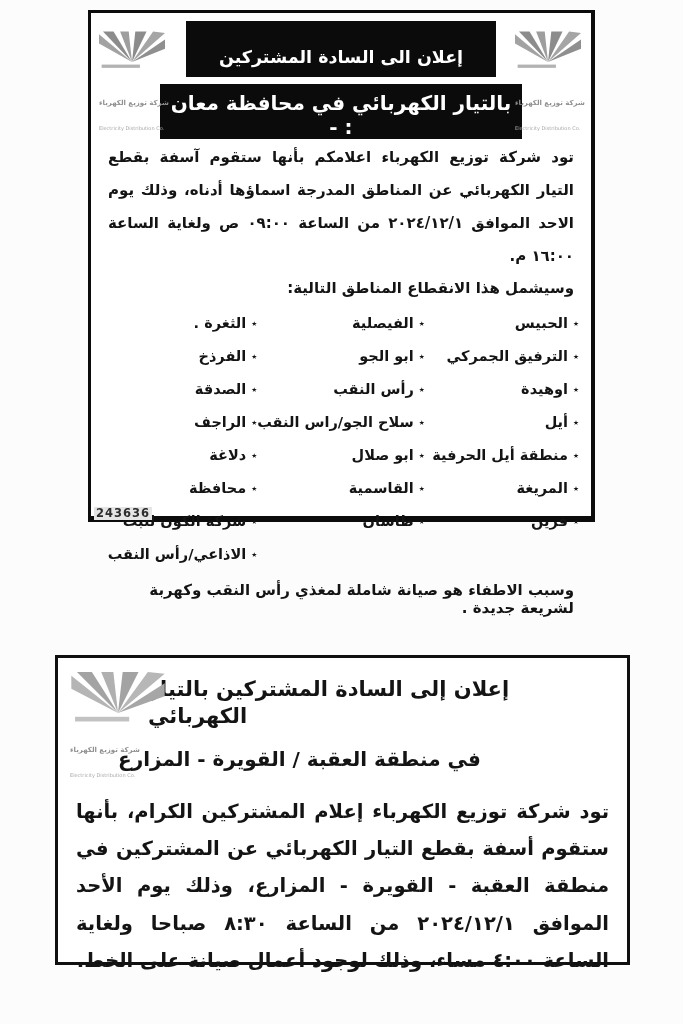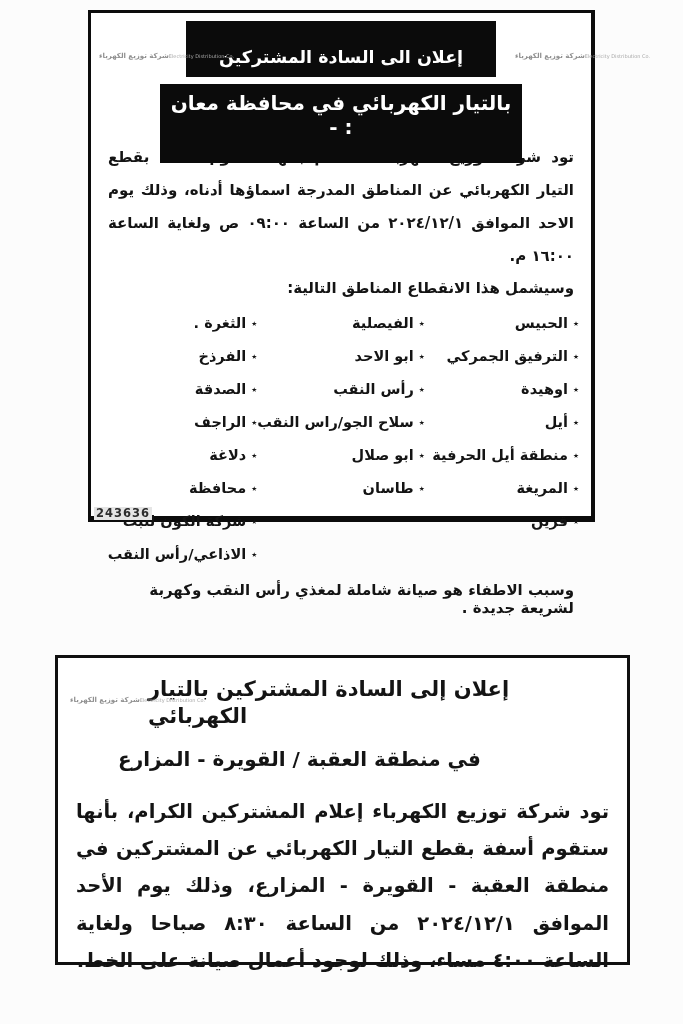--- a/index.html
+++ b/index.html
@@ -13,33 +13,33 @@
   }
   .notice{position:absolute;background:#fff;box-sizing:border-box;direction:rtl;}
   
   .notice1{
     left:88px;top:10px;width:507px;height:512px;
     border:3px solid #0c0c0c;
     border-right-width:4px;
     border-bottom-width:6px;
   }
   .n1-header{position:relative;height:104px;}
-  .logo{display:flex;flex-direction:row;align-items:center;direction:ltr;}
+  .logo{display:flex;flex-direction:column;align-items:flex-start;direction:ltr;gap:18px;}
   .logo svg{display:block;}
   .logo .logo-ar{font-size:7px;line-height:8px;color:#8f8f8f;font-weight:700;white-space:nowrap;}
   .logo .logo-en{font-size:5px;line-height:7px;color:#a8a8a8;white-space:nowrap;}
   .logo-top-right{position:absolute;right:8px;top:10px;width:68px;}
   .logo-top-left{position:absolute;left:8px;top:10px;width:68px;}
   .banner{
     background:#0b0b0b;color:#fff;
     text-align:center;font-weight:700;
     margin:0 auto;
   }
   .banner1{width:302px;margin-top:8px;font-size:17.5px;padding:26px 4px 10px;}
-  .banner2{width:354px;margin-top:7px;font-size:20px;padding:7px 4px 24px;}
+  .banner2{width:354px;margin-top:7px;font-size:20px;padding:7px 4px 0;}
   .n1-para{
     margin:16px 17px 0;
     font-size:15px;font-weight:700;
     line-height:2.2;
     text-align:justify;
   }
   .n1-intro{margin:0 17px;font-size:15px;font-weight:700;line-height:2.1;}
   .n1-list{display:flex;margin:8px 12px 0;}
   .n1-col{flex:1;}
   .area-item{
@@ -122,24 +122,25 @@
         <div class="area-item"><span class="bullet">٭</span><span>الحبيس</span></div>
         <div class="area-item"><span class="bullet">٭</span><span>الترفيق الجمركي</span></div>
         <div class="area-item"><span class="bullet">٭</span><span>اوهيدة</span></div>
         <div class="area-item"><span class="bullet">٭</span><span>أيل</span></div>
         <div class="area-item"><span class="bullet">٭</span><span>منطقة أيل الحرفية</span></div>
         <div class="area-item"><span class="bullet">٭</span><span>المريغة</span></div>
         <div class="area-item"><span class="bullet">٭</span><span>قرين</span></div>
       </div>
     <div class="n1-col">
         <div class="area-item"><span class="bullet">٭</span><span>الفيصلية</span></div>
-        <div class="area-item"><span class="bullet">٭</span><span>ابو الاحد</span></div>
+        <div class="area-item"><span class="bullet">٭</span><span>ابو الجو</span></div>
         <div class="area-item"><span class="bullet">٭</span><span>رأس النقب</span></div>
         <div class="area-item"><span class="bullet">٭</span><span>سلاح الجو/راس النقب</span></div>
         <div class="area-item"><span class="bullet">٭</span><span>ابو صلال</span></div>
+        <div class="area-item"><span class="bullet">٭</span><span>القاسمية</span></div>
         <div class="area-item"><span class="bullet">٭</span><span>طاسان</span></div>
       </div>
     <div class="n1-col">
         <div class="area-item"><span class="bullet">٭</span><span>الثغرة .</span></div>
         <div class="area-item"><span class="bullet">٭</span><span>الفرذخ</span></div>
         <div class="area-item"><span class="bullet">٭</span><span>الصدقة</span></div>
         <div class="area-item"><span class="bullet">٭</span><span>الراجف</span></div>
         <div class="area-item"><span class="bullet">٭</span><span>دلاغة</span></div>
         <div class="area-item"><span class="bullet">٭</span><span>محافظة</span></div>
         <div class="area-item"><span class="bullet">٭</span><span>شركة الكون للبث</span></div>

